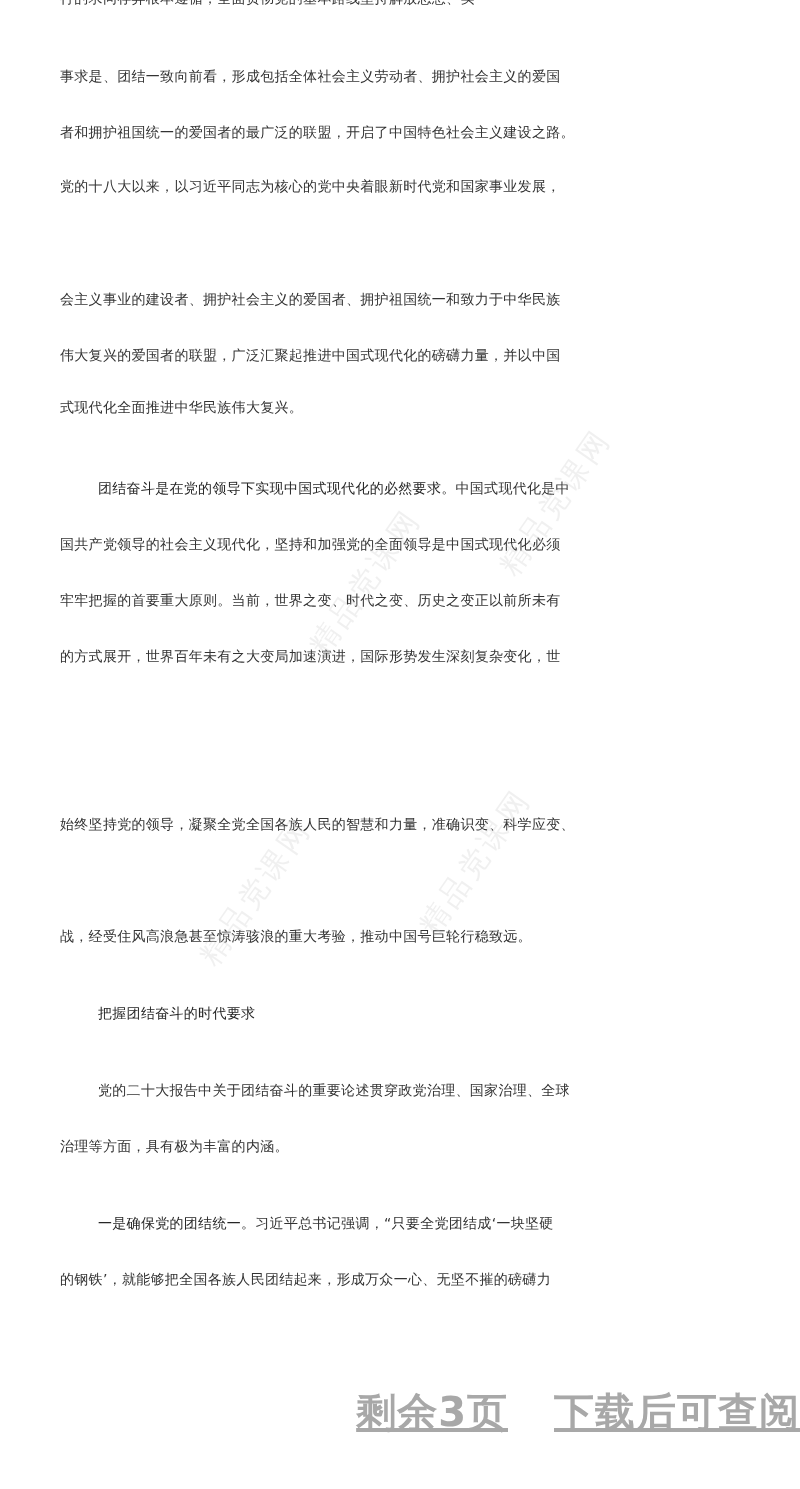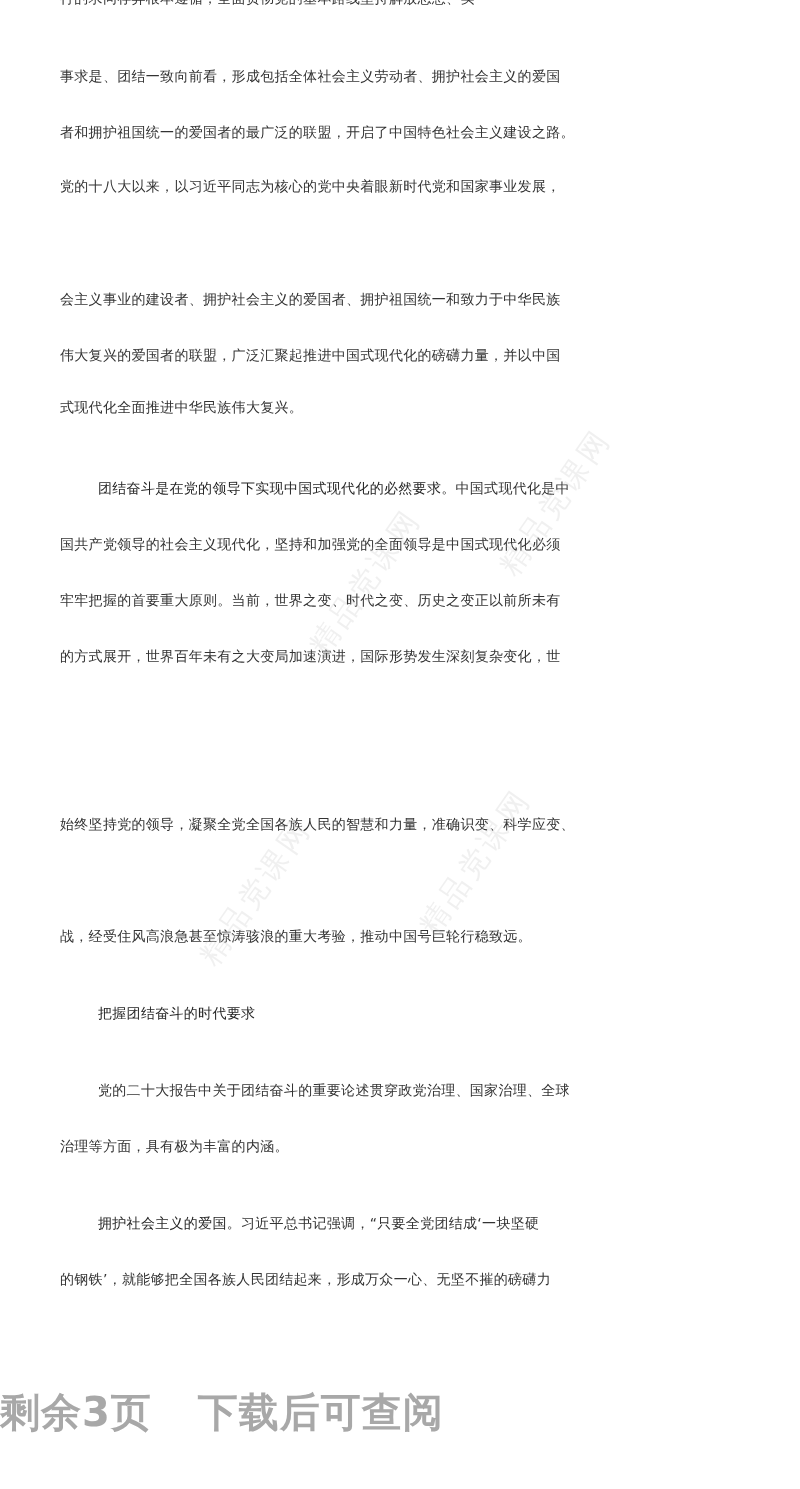--- a/index.html
+++ b/index.html
@@ -50,26 +50,27 @@
     transform-origin: left top;
     white-space: nowrap;
     letter-spacing: 4px;
   }
   .more-overlay {
     position: absolute;
     left: 0;
     top: 1380px;
     width: 800px;
     height: 64px;
-    text-align: left;
+    text-align: right;
     font-size: 40px;
     font-weight: bold;
     line-height: 64px;
     color: #a8a8a8;
     letter-spacing: 1px;
+    text-decoration: underline;
   }
   .more-overlay .gap { display: inline-block; width: 46px; }
 </style>
 </head>
 <body>
 
 <div class="page">
 
   <div class="line cut">行的求同存异根本遵循，全面贯彻党的基本路线坚持解放思想、实</div>
 
@@ -88,21 +89,21 @@
   <div class="line" style="top:642px">的方式展开，世界百年未有之大变局加速演进，国际形势发生深刻复杂变化，世</div>
   <div class="line" style="top:810px">始终坚持党的领导，凝聚全党全国各族人民的智慧和力量，准确识变、科学应变、</div>
   <div class="line" style="top:922px">战，经受住风高浪急甚至惊涛骇浪的重大考验，推动中国号巨轮行稳致远。</div>
 
   <div class="line indent b" style="top:999px">把握团结奋斗的时代要求</div>
 
   <div class="line indent" style="top:1076px">党的二十大报告中关于团结奋斗的重要论述贯穿政党治理、国家治理、全球</div>
   <div class="line" style="top:1132px">治理等方面，具有极为丰富的内涵。</div>
 
   <div class="line indent" style="top:1209px">
-    <span class="b">拥护社会主义的爱国。</span><span>习近平总书记强调，“只要全党团结成‘一块坚硬</span>
+    <span class="b">一是确保党的团结统一。</span><span>习近平总书记强调，“只要全党团结成‘一块坚硬</span>
   </div>
   <div class="line" style="top:1265px">的钢铁’，就能够把全国各族人民团结起来，形成万众一心、无坚不摧的磅礴力</div>
 </div>
 
 <div class="watermark-layer">
   <div class="wm" style="left:300px; top:640px">精品党课网</div>
   <div class="wm" style="left:490px; top:560px">精品党课网</div>
   <div class="wm" style="left:190px; top:950px">精品党课网</div>
   <div class="wm" style="left:410px; top:920px">精品党课网</div>
 </div>

